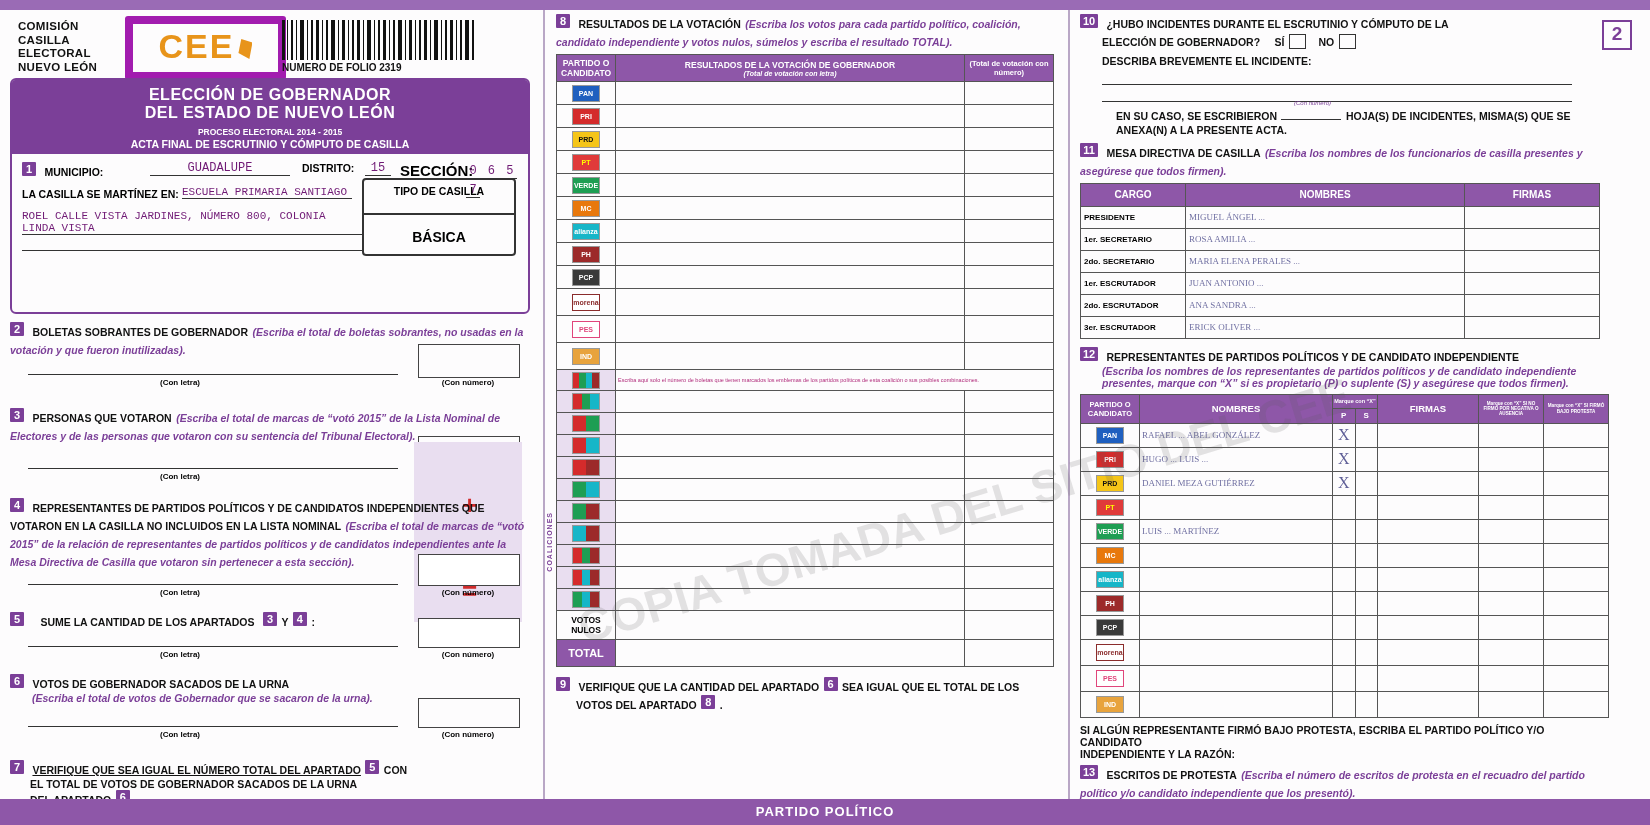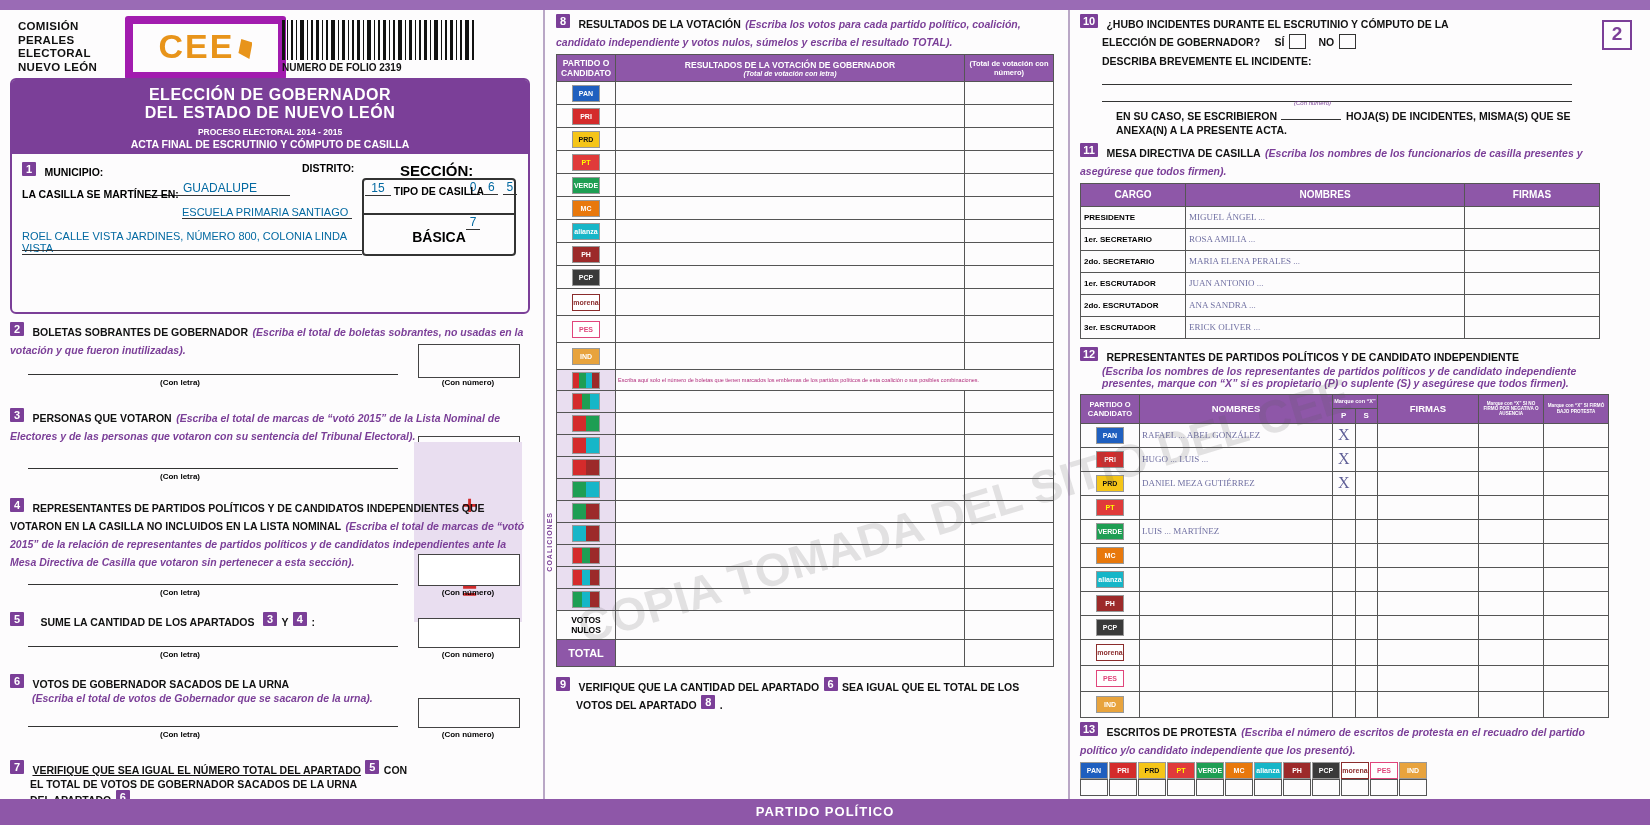--- a/index.html
+++ b/index.html
@@ -30,21 +30,21 @@
   #barcode .b{position:absolute;top:0;bottom:0;background:#111;}
   #folio{position:absolute;left:272px;top:48px;font-size:10px;font-weight:bold;color:#111;}
   
   #elecbox{position:relative;margin-top:2px;border:2px solid #7b3f98;border-radius:6px;height:232px;}
   #elechdr{background:#7b3f98;color:#fff;text-align:center;padding:6px 0 4px;border-radius:3px 3px 0 0;}
   #elechdr .l1{font-size:16px;font-weight:bold;letter-spacing:.5px;}
   #elechdr .l2{font-size:16px;font-weight:bold;letter-spacing:.5px;}
   #elechdr .l3{font-size:8.5px;font-weight:bold;margin-top:5px;}
   #elechdr .l4{font-size:10.5px;font-weight:bold;margin-top:1px;}
   .hand{font-family:"Liberation Serif",serif;color:#1b1b6b;}
-  .hw{font-family:Liberation Sans, sans-serif;color:#0369a1;font-size:12px;margin-top:20px;}
+  .hw{font-family:Liberation Mono, monospace;color:#701a75;font-size:12px;}
   .conletra{font-size:8px;font-weight:bold;text-align:center;}
   
   #mid{left:556px;width:500px;}
   .tbl{border-collapse:collapse;}
   .tbl td,.tbl th{border:1px solid #555;}
   .hdrp{background:#8e57a8;color:#fff;font-size:8.5px;font-weight:bold;text-align:center;}
   .partylogo{width:26px;height:15px;border:1px solid #999;display:block;margin:0 auto;font-size:7px;
              color:#fff;text-align:center;line-height:15px;font-weight:bold;overflow:hidden;}
   
   #right{left:1080px;width:560px;}
@@ -62,21 +62,21 @@
   <div id="frame"></div>
 
   <div class="vsep" style="left:543px;"></div>
   <div class="vsep" style="left:1068px;"></div>
 
   <div class="col" id="left">
 
     <div id="cee-head">
       <div id="cee-txt">
         <div>COMISIÓN</div>
-        <div>PERALES</div>
+        <div>CASILLA</div>
         <div>ELECTORAL</div>
         <div>NUEVO LEÓN</div>
       </div>
       <div id="cee-logo">
         <span>CEE</span><span class="dot"></span>
       </div>
       <div id="barcode">
         <div class="b" style="left:0px;width:3px"></div>
           <div class="b" style="left:5px;width:1px"></div>
         <div class="b" style="left:9px;width:2px"></div>
@@ -663,20 +663,24 @@
               <td></td>
           <td></td>
               <td></td>
           <td></td>
               <td></td>
         </tr>
       </tbody>
         </table>
     </div>
 
+    <div style="margin-top:6px;width:500px;">
+      <div class="sec-title">SI ALGÚN REPRESENTANTE FIRMÓ BAJO PROTESTA, ESCRIBA EL PARTIDO POLÍTICO Y/O CANDIDATO</div>
+      <div class="sec-title">INDEPENDIENTE Y LA RAZÓN:</div>
+    </div>
 
     <div style="margin-top:4px;width:520px;">
       <span class="numbox" style="width:18px;">13</span>
       <span class="sec-title" style="margin-left:4px;">ESCRITOS DE PROTESTA</span>
       <span class="sec-title ital">(Escriba el número de escritos de protesta en el recuadro del partido político y/o candidato independiente que los presentó).</span>
       <div style="margin-top:4px;display:flex;gap:1px;">
         <div style="display:flex;flex-direction:column;align-items:center;">
           <div class="partylogo" style="background:#1f5fbf;">PAN</div>
           <div style="width:26px;height:15px;border:1px solid #555;"></div>
         </div>

